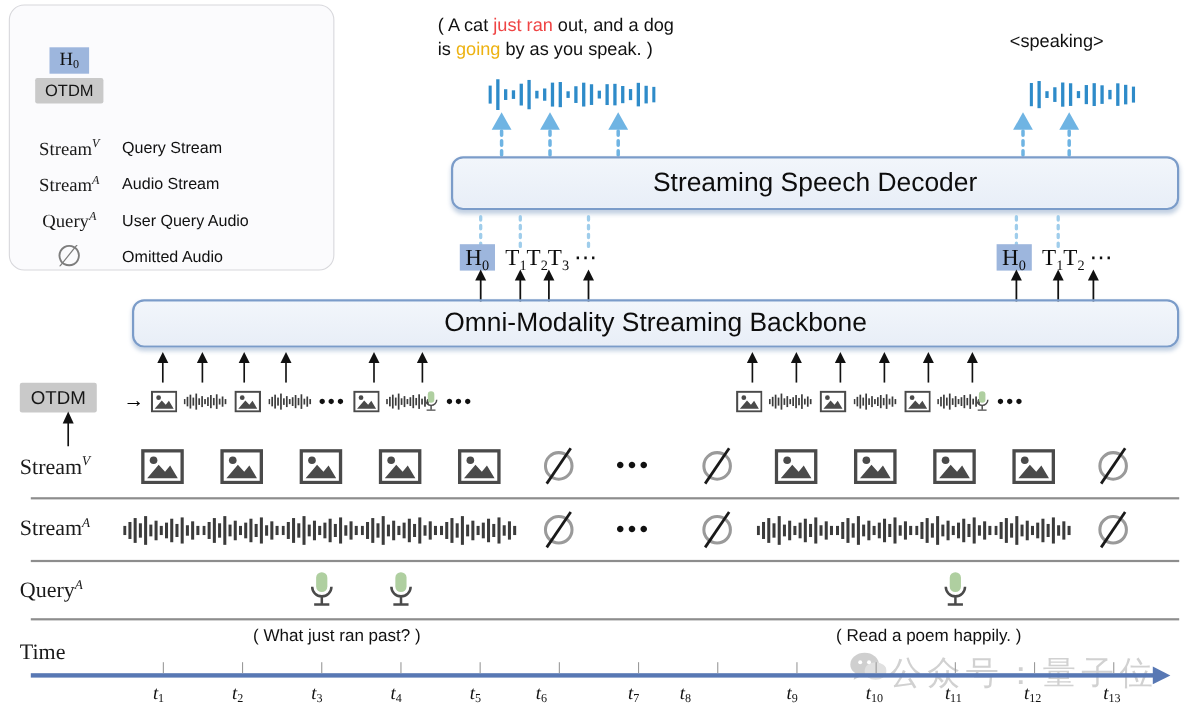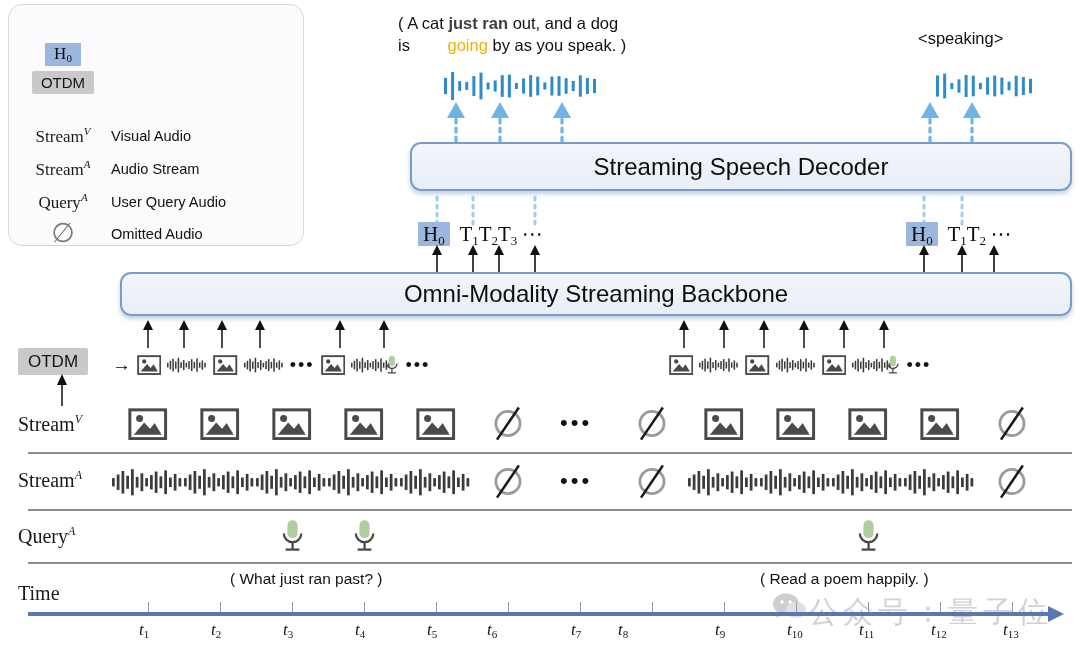--- a/index.html
+++ b/index.html
@@ -16,22 +16,22 @@
   .chip-h0{background:#9db6dd;padding:1px 9px 2px 9px;font-family:"Liberation Serif",serif;
            font-size:17px;color:#0f0f0f;margin-top:24px;}
   .chip-otdm{background:#c9c9c9;padding:3px 9px;font-size:15px;color:#151515;border-radius:2px;}
   .serif{font-family:"Liberation Serif",serif;font-size:17px;color:#1a1a1a;}
   .serif sup{font-size:11px;font-style:italic;}
   .sub{font-size:11px;vertical-align:-3px;}
   .nullglyph{font-family:"Liberation Serif",serif;font-size:27px;color:#7d7d7d;line-height:1;}
 
   
   .cap{font-size:16.5px;line-height:22px;color:#111;}
-  .blue-w{color:#404040;font-weight:bold;}
-  .gold-w{color:#edb211;margin-left:33px;}
+  .blue-w{color:#ef4444;}
+  .gold-w{color:#edb211;}
 
   
   .bigbox{border:2.5px solid #7b9cc9;border-radius:11px;
           background:linear-gradient(#f2f6fb,#e8eef7);
           box-shadow:0 3px 4px rgba(120,150,190,.45);
           display:flex;align-items:center;justify-content:center;box-sizing:border-box;}
   .bigbox span{font-size:24px;color:#0d0d0d;}
 
   
   .tok{font-family:"Liberation Serif",serif;font-size:21px;color:#0d0d0d;}
@@ -71,21 +71,21 @@
   <div class="lg-row" style="left:6px;top:66px;">
     <div class="lg-key">
       <span class="chip-otdm">OTDM</span>
     </div>
   </div>
 
   <div class="lg-row" style="left:6px;top:120px;">
     <div class="lg-key">
       <span class="serif">Stream<sup>V</sup></span>
     </div>
-    <div class="lg-txt">Visual Audio</div>
+    <div class="lg-txt">Query Stream</div>
   </div>
 
   <div class="lg-row" style="left:6px;top:153px;">
     <div class="lg-key">
       <span class="serif">Stream<sup>A</sup></span>
     </div>
     <div class="lg-txt">Audio Stream</div>
   </div>
 
   <div class="lg-row" style="left:6px;top:186px;">

